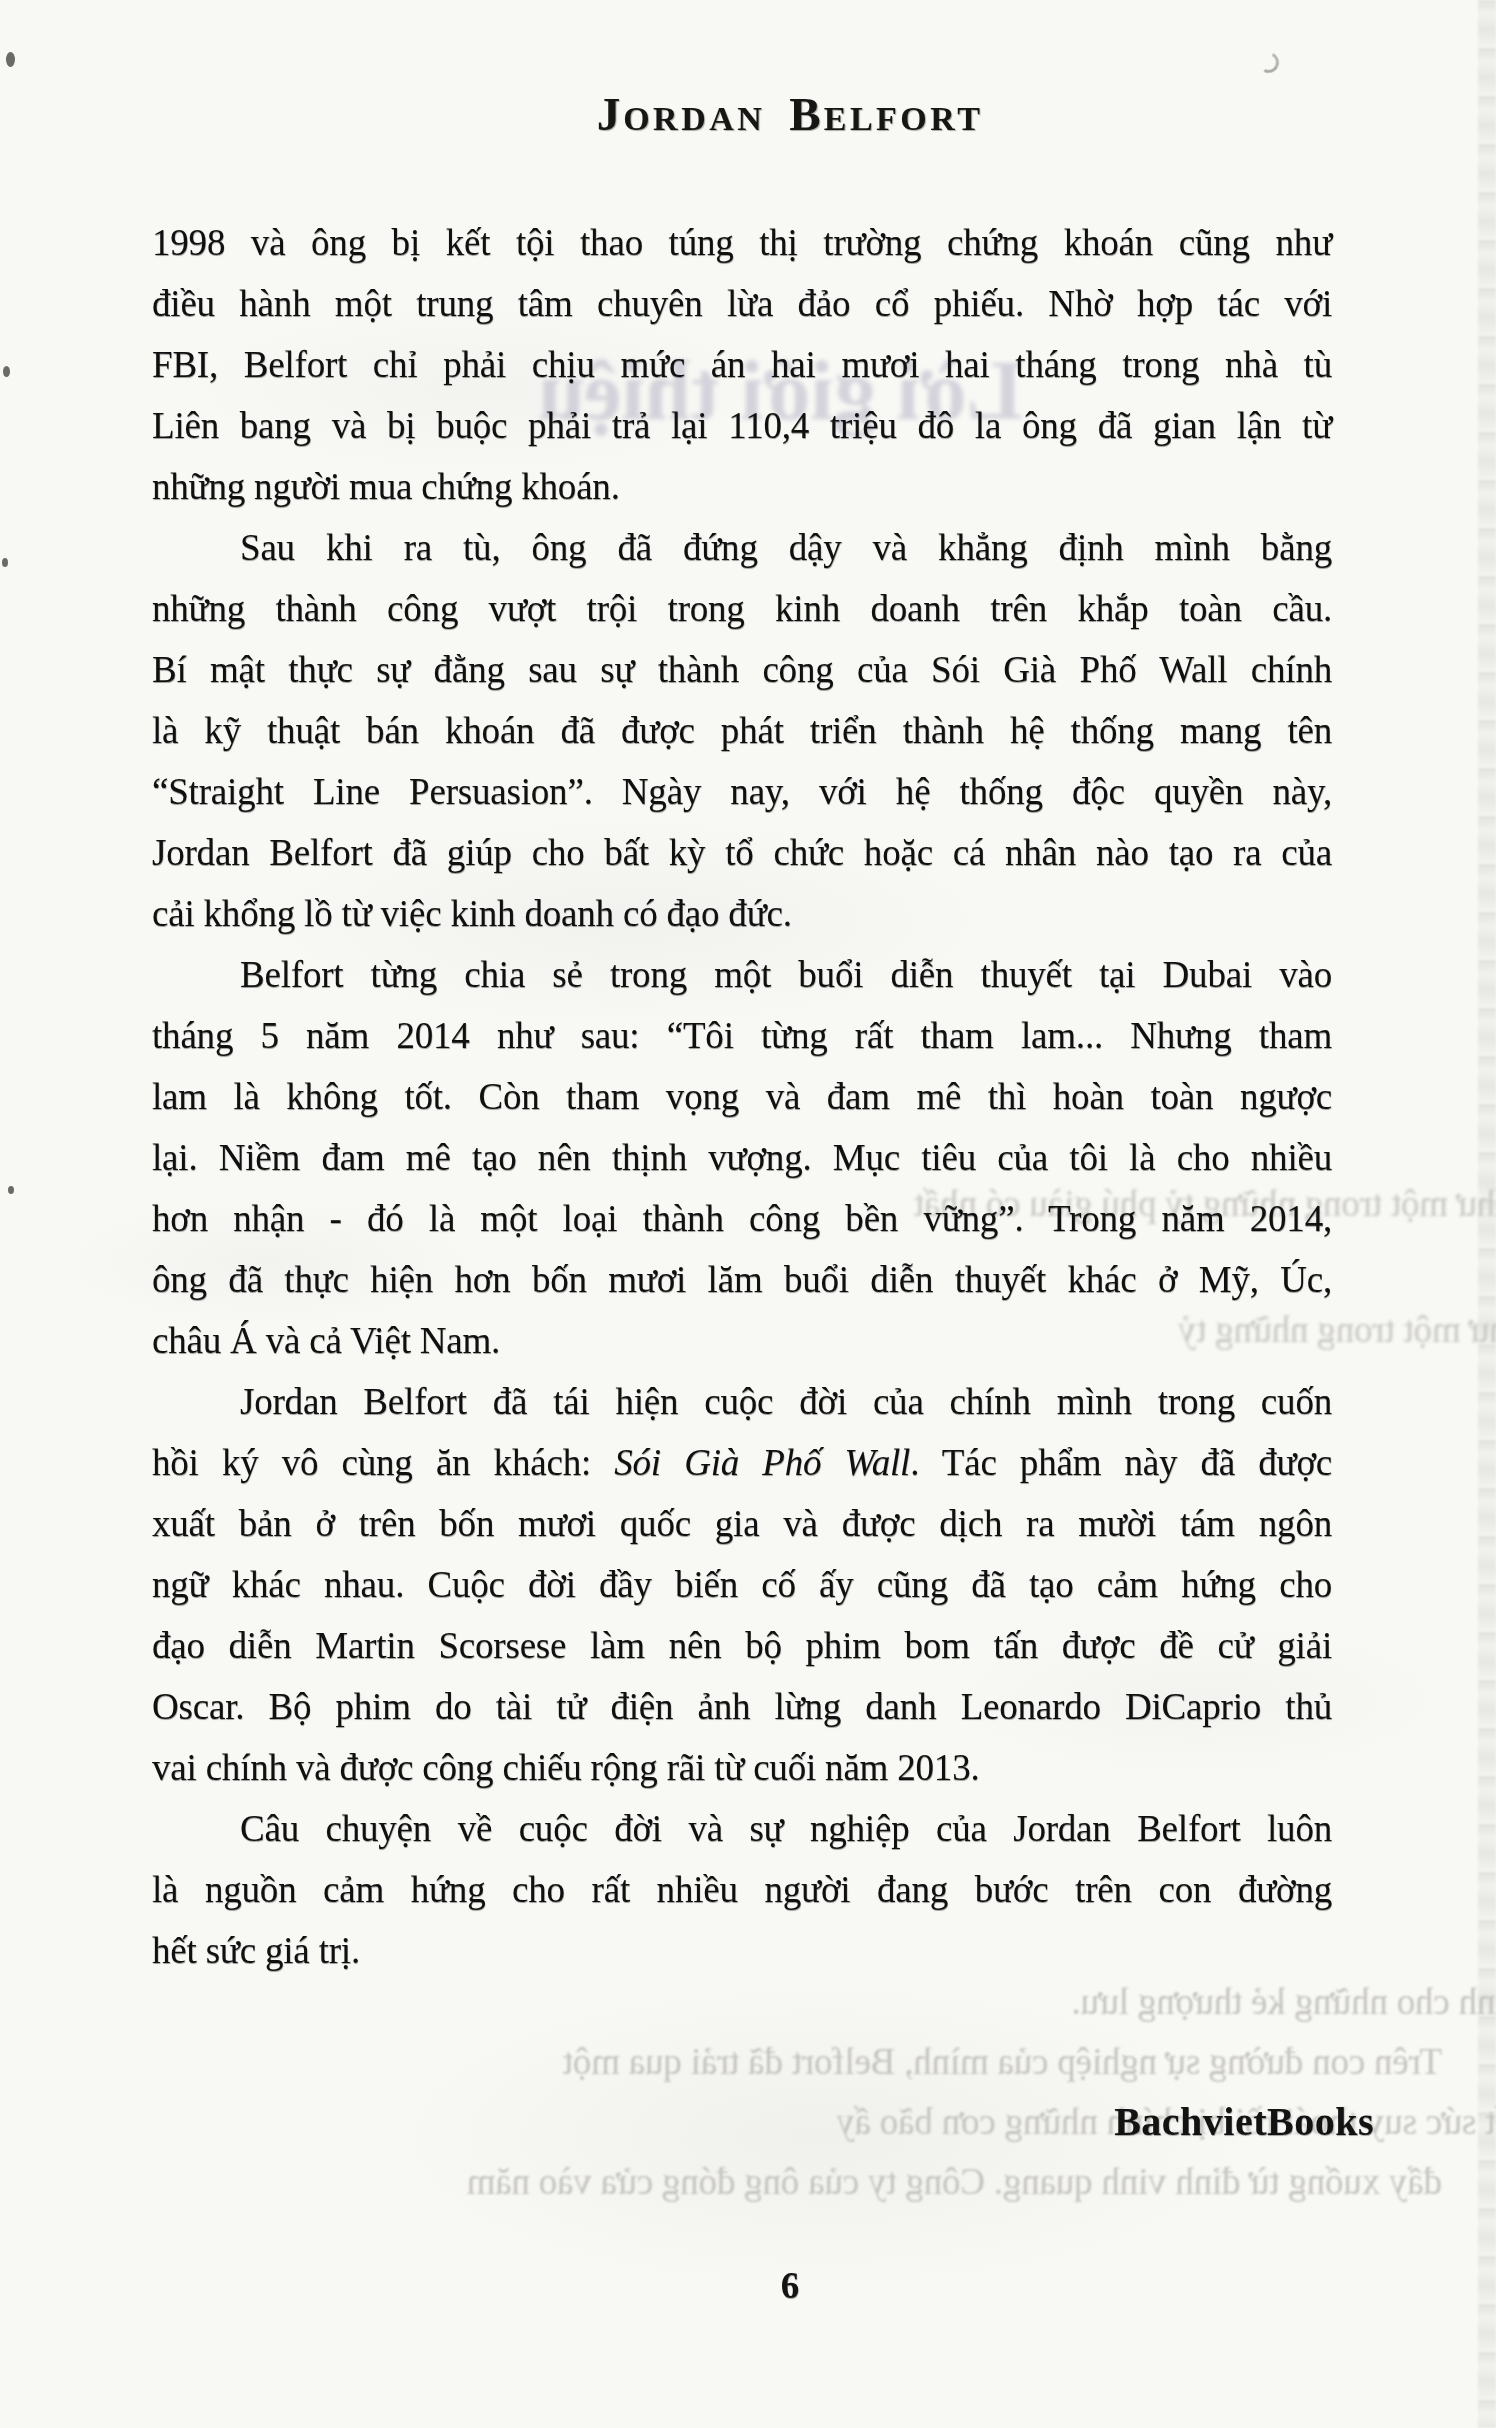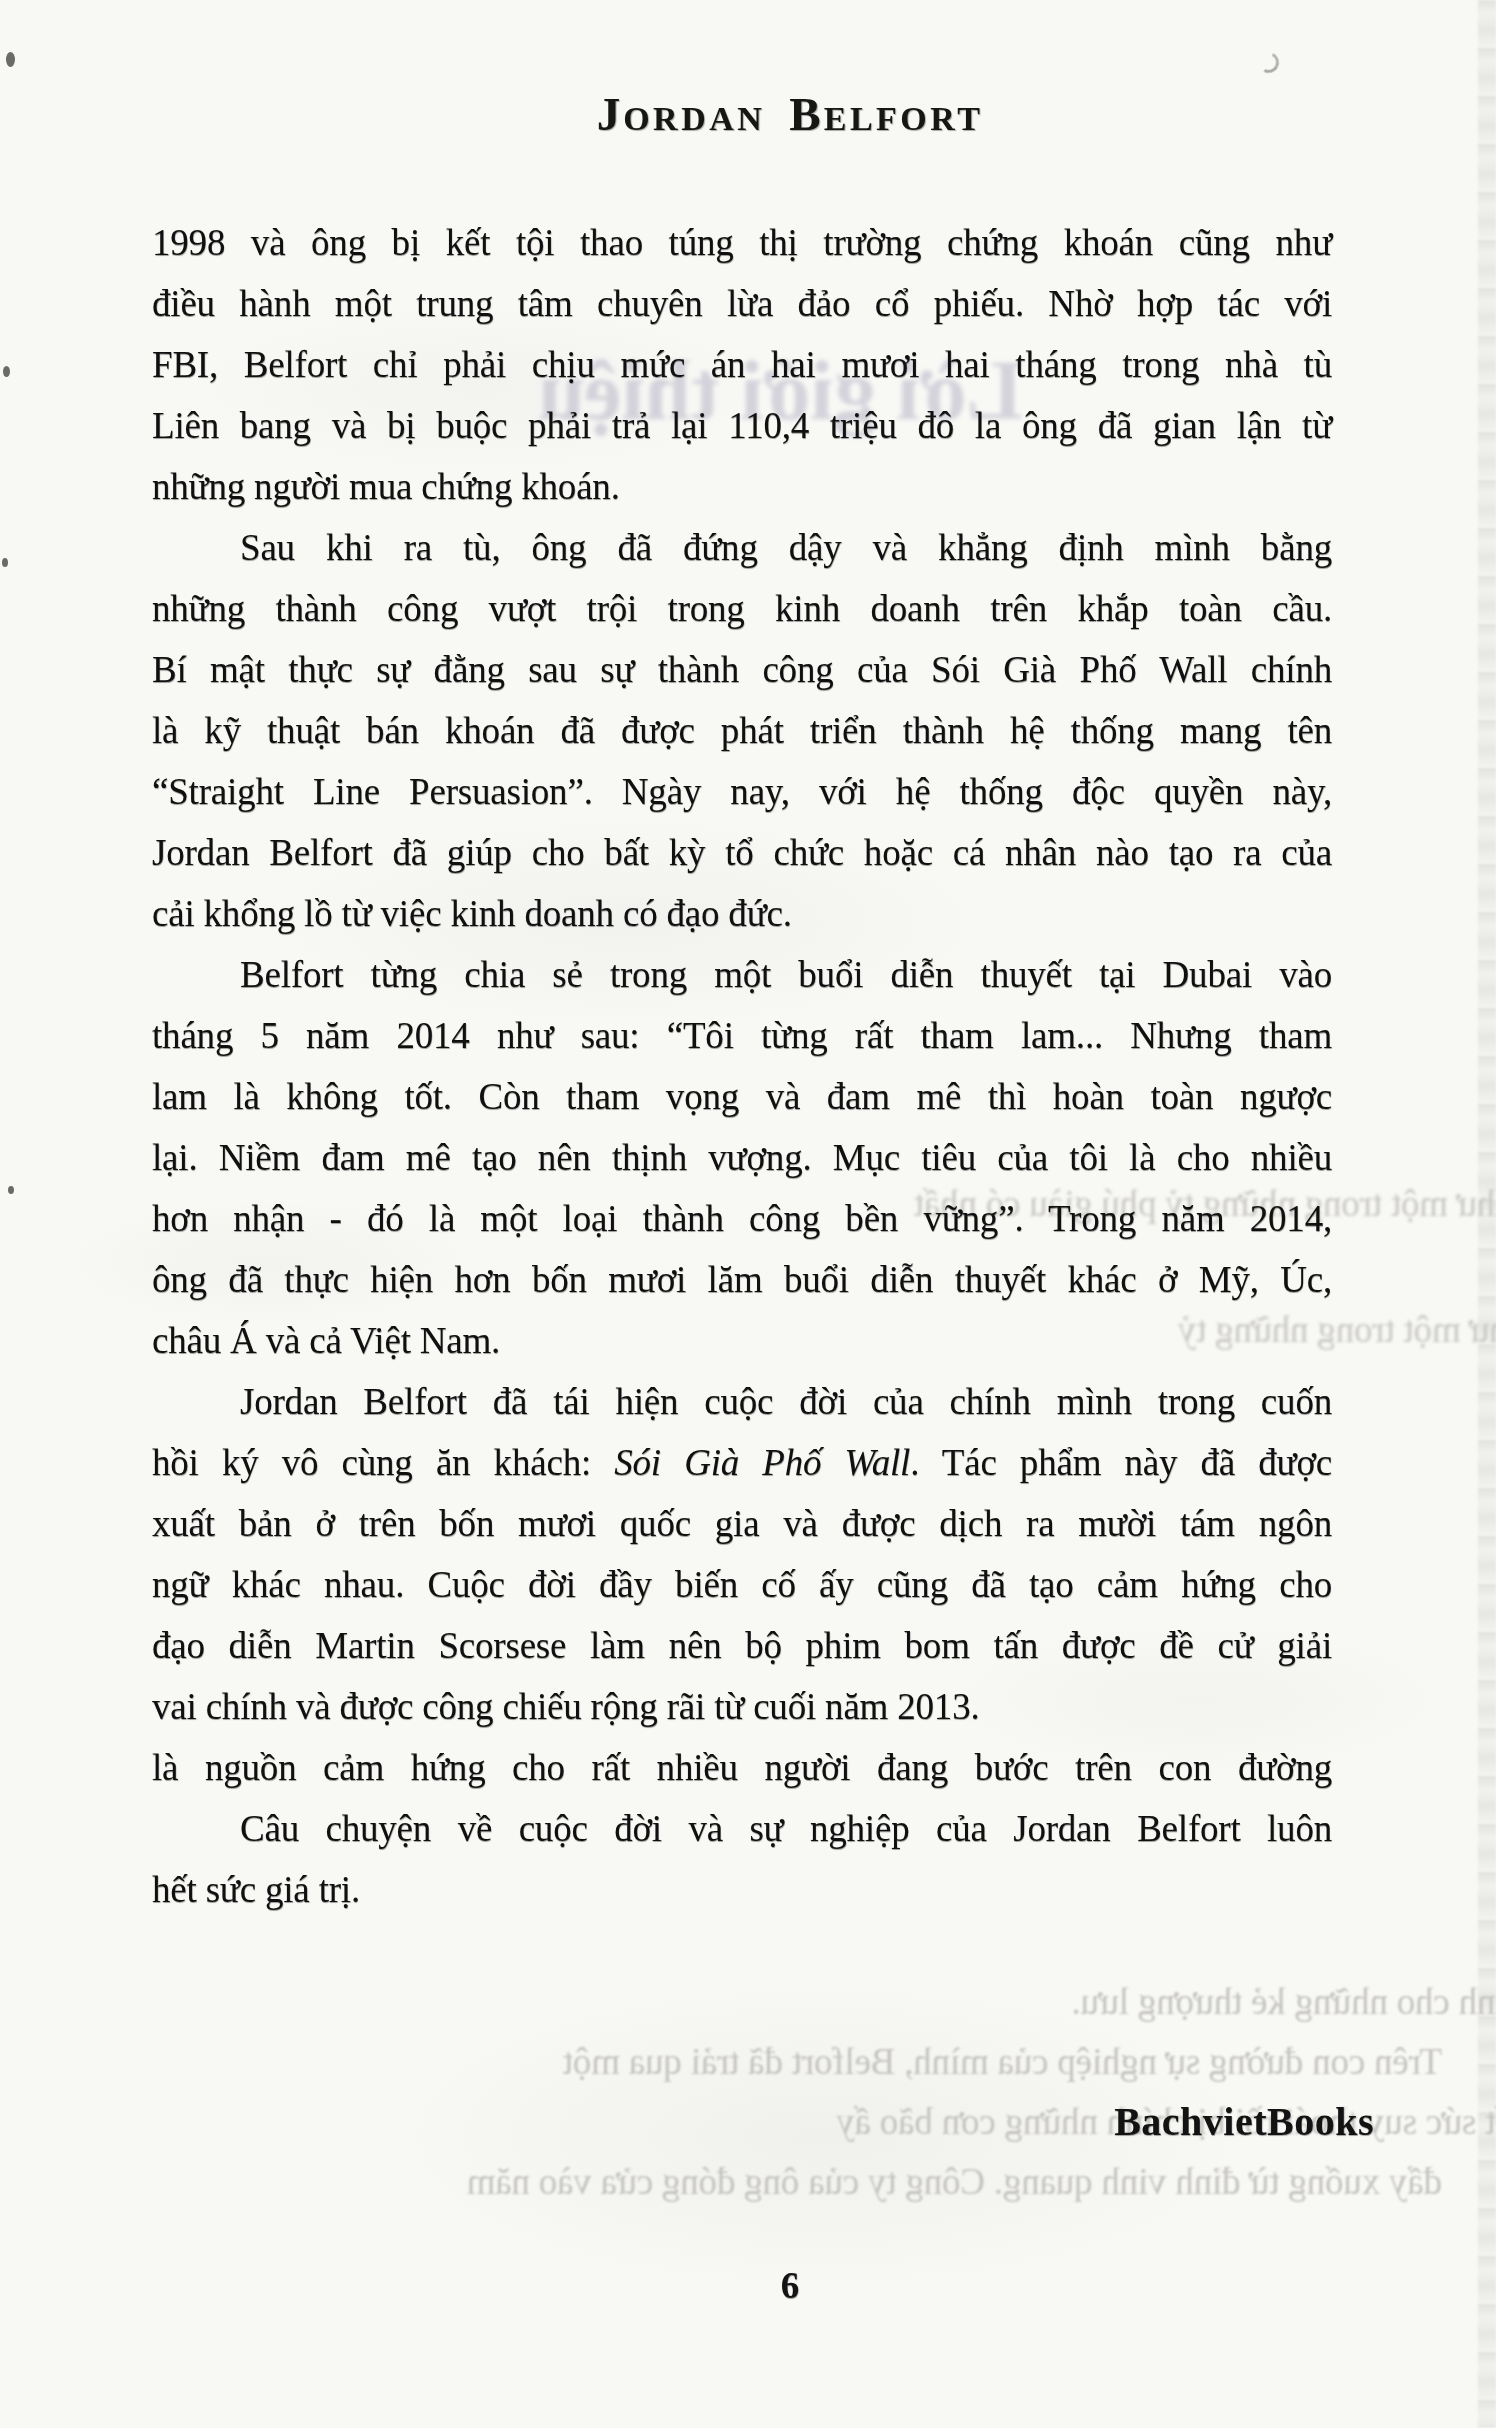--- a/index.html
+++ b/index.html
@@ -135,25 +135,26 @@
         <div class="tline"><span>hơn nhận - đó là một loại thành công bền vững”. Trong năm 2014,</span></div>
         <div class="tline"><span>ông đã thực hiện hơn bốn mươi lăm buổi diễn thuyết khác ở Mỹ, Úc,</span></div>
         <div class="tline lastline"><span>châu Á và cả Việt Nam.</span></div>
       </div>
       <div class="para">
         <div class="tline firstline"><span>Jordan Belfort đã tái hiện cuộc đời của chính mình trong cuốn</span></div>
         <div class="tline"><span>hồi ký vô cùng ăn khách: </span><i>Sói Già Phố Wall</i><span>. Tác phẩm này đã được</span></div>
         <div class="tline"><span>xuất bản ở trên bốn mươi quốc gia và được dịch ra mười tám ngôn</span></div>
         <div class="tline"><span>ngữ khác nhau. Cuộc đời đầy biến cố ấy cũng đã tạo cảm hứng cho</span></div>
         <div class="tline"><span>đạo diễn Martin Scorsese làm nên bộ phim bom tấn được đề cử giải</span></div>
+        <div class="tline"><span>Oscar. Bộ phim do tài tử điện ảnh lừng danh Leonardo DiCaprio thủ</span></div>
         <div class="tline lastline"><span>vai chính và được công chiếu rộng rãi từ cuối năm 2013.</span></div>
       </div>
       <div class="para">
+        <div class="tline firstline"><span>Câu chuyện về cuộc đời và sự nghiệp của Jordan Belfort luôn</span></div>
         <div class="tline"><span>là nguồn cảm hứng cho rất nhiều người đang bước trên con đường</span></div>
-        <div class="tline firstline"><span>Câu chuyện về cuộc đời và sự nghiệp của Jordan Belfort luôn</span></div>
         <div class="tline lastline"><span>hết sức giá trị.</span></div>
       </div>
     </div>
 
   <div class="publisher">BachvietBooks</div>
   <div class="page-number">6</div>
 
 </div>
 
 </body></html>

